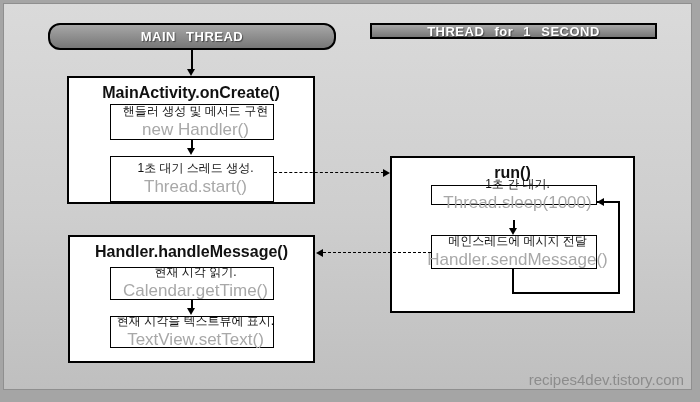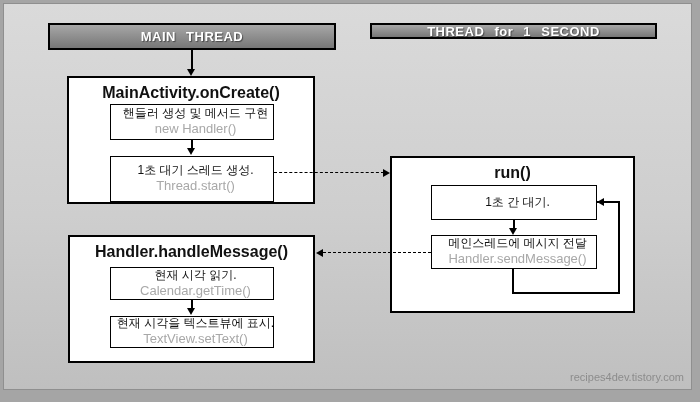--- a/index.html
+++ b/index.html
@@ -13,40 +13,40 @@
   body{font-family:"Liberation Sans","DejaVu Sans",sans-serif;background:var(--canvas_bg);}
   .canvas{position:relative;width:700px;height:402px;background:var(--canvas_bg);}
   .panel{position:absolute;left:3px;top:3px;width:689px;height:387px;
     border:1px solid #8f8f8f;
     background:linear-gradient(180deg,var(--panel_top) 0%,#cecece 55%,var(--panel_bottom) 100%);}
   .hdr{position:absolute;border:2px solid var(--line);
     background:linear-gradient(180deg,var(--header_top) 0%,#919191 45%,var(--header_bottom) 100%);
     color:var(--header_text);font-weight:bold;font-size:13px;letter-spacing:.5px;word-spacing:6px;
     display:flex;align-items:center;justify-content:center;
     text-shadow:1px 1px 1px rgba(0,0,0,.45);}
-  .hdr-main{left:48px;top:23px;width:288px;height:27px;}
+  .hdr-main{left:48px;top:23px;width:288px;height:27px;border-radius:12px;}
   .hdr-sec{left:370px;top:23px;width:287px;height:16px;}
   .group{position:absolute;background:var(--box_bg);border:2px solid var(--line);}
   .group-title{position:absolute;left:0;right:0;top:6px;text-align:center;
     font-weight:bold;font-size:16px;color:var(--label_text);}
   .g-oncreate{left:67px;top:76px;width:248px;height:128px;}
   .g-run{left:390px;top:156px;width:245px;height:157px;}
   .g-handle{left:68px;top:235px;width:247px;height:128px;}
   .step{position:absolute;background:var(--box_bg);border:1.5px solid var(--line);
     display:flex;flex-direction:column;align-items:center;justify-content:center;line-height:1.25;padding-left:7px;}
   .step .lbl{font-size:12px;color:var(--label_text);white-space:nowrap;}
-  .step .code{font-size:13px;color:var(--code_text);white-space:nowrap;}
+  .step .code{font-size:17px;color:var(--code_text);white-space:nowrap;}
   .vline{position:absolute;width:2px;background:var(--line);}
   .hline{position:absolute;height:2px;background:var(--line);}
   .dash{position:absolute;height:0;border-top:1.5px dashed var(--line);}
   .tri{position:absolute;width:0;height:0;}
   .tri-down{border-left:4.5px solid transparent;border-right:4.5px solid transparent;border-top:7px solid var(--line);}
   .tri-right{border-top:4.5px solid transparent;border-bottom:4.5px solid transparent;border-left:7px solid var(--line);}
   .tri-left{border-top:4.5px solid transparent;border-bottom:4.5px solid transparent;border-right:7px solid var(--line);}
-  .watermark{position:absolute;right:16px;top:371px;font-size:11px;color:var(--watermark_text);}
+  .watermark{position:absolute;right:16px;top:371px;font-size:15px;color:var(--watermark_text);}
 </style>
 </head>
 <body>
 
 <div class="canvas">
   <div class="panel"></div>
 
   <div class="hdr hdr-main">
     <span>MAIN THREAD</span>
   </div>
@@ -61,22 +61,23 @@
       <div class="code">new Handler()</div>
     </div>
     <div class="step" style="left:41px;top:78px;width:164px;height:46px;">
       <div class="lbl">1초 대기 스레드 생성.</div>
       <div class="code">Thread.start()</div>
     </div>
   </div>
 
   <div class="group g-run">
     <div class="group-title">run()</div>
-    <div class="step" style="left:39px;top:27px;width:166px;height:35px;">
+    <div class="step" style="left:39px;top:27px;width:166px;height:20px;">
       <div class="lbl">1초 간 대기.</div>
+      <div class="code">Thread.sleep(1000)</div>
     </div>
     <div class="step" style="left:39px;top:77px;width:166px;height:34px;">
       <div class="lbl">메인스레드에 메시지 전달</div>
       <div class="code">Handler.sendMessage()</div>
     </div>
   </div>
 
   <div class="group g-handle">
     <div class="group-title">Handler.handleMessage()</div>
     <div class="step" style="left:40px;top:79px;width:164px;height:32px;">

